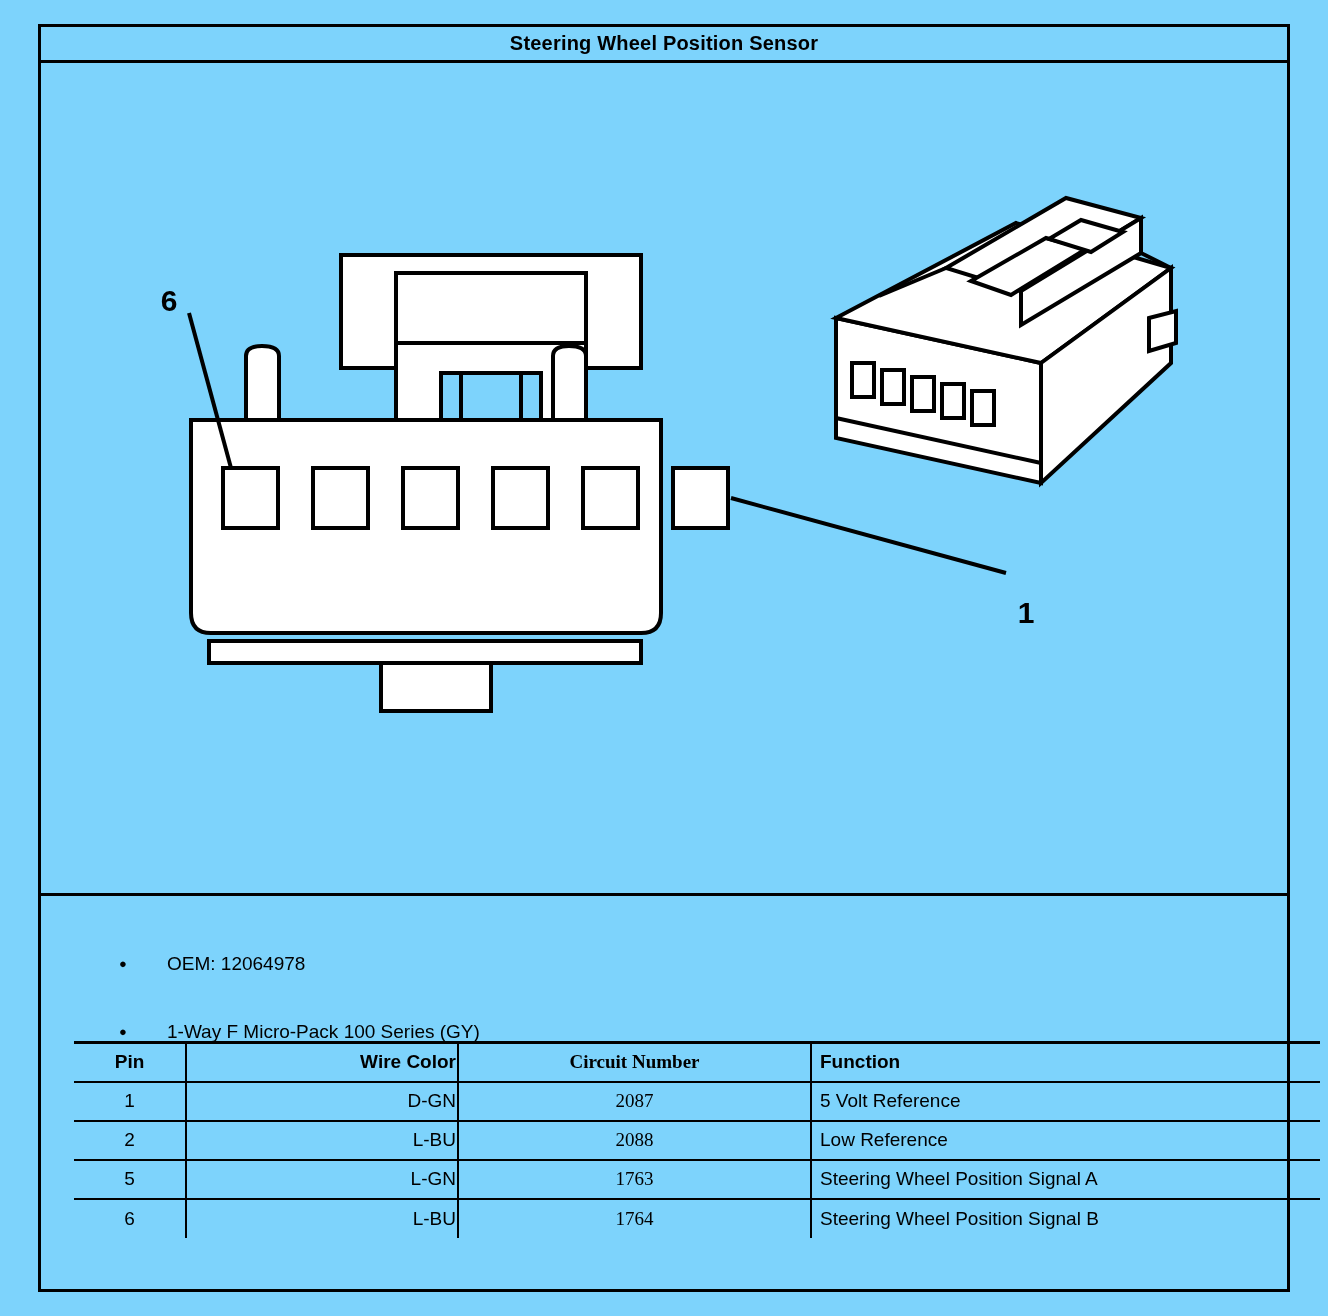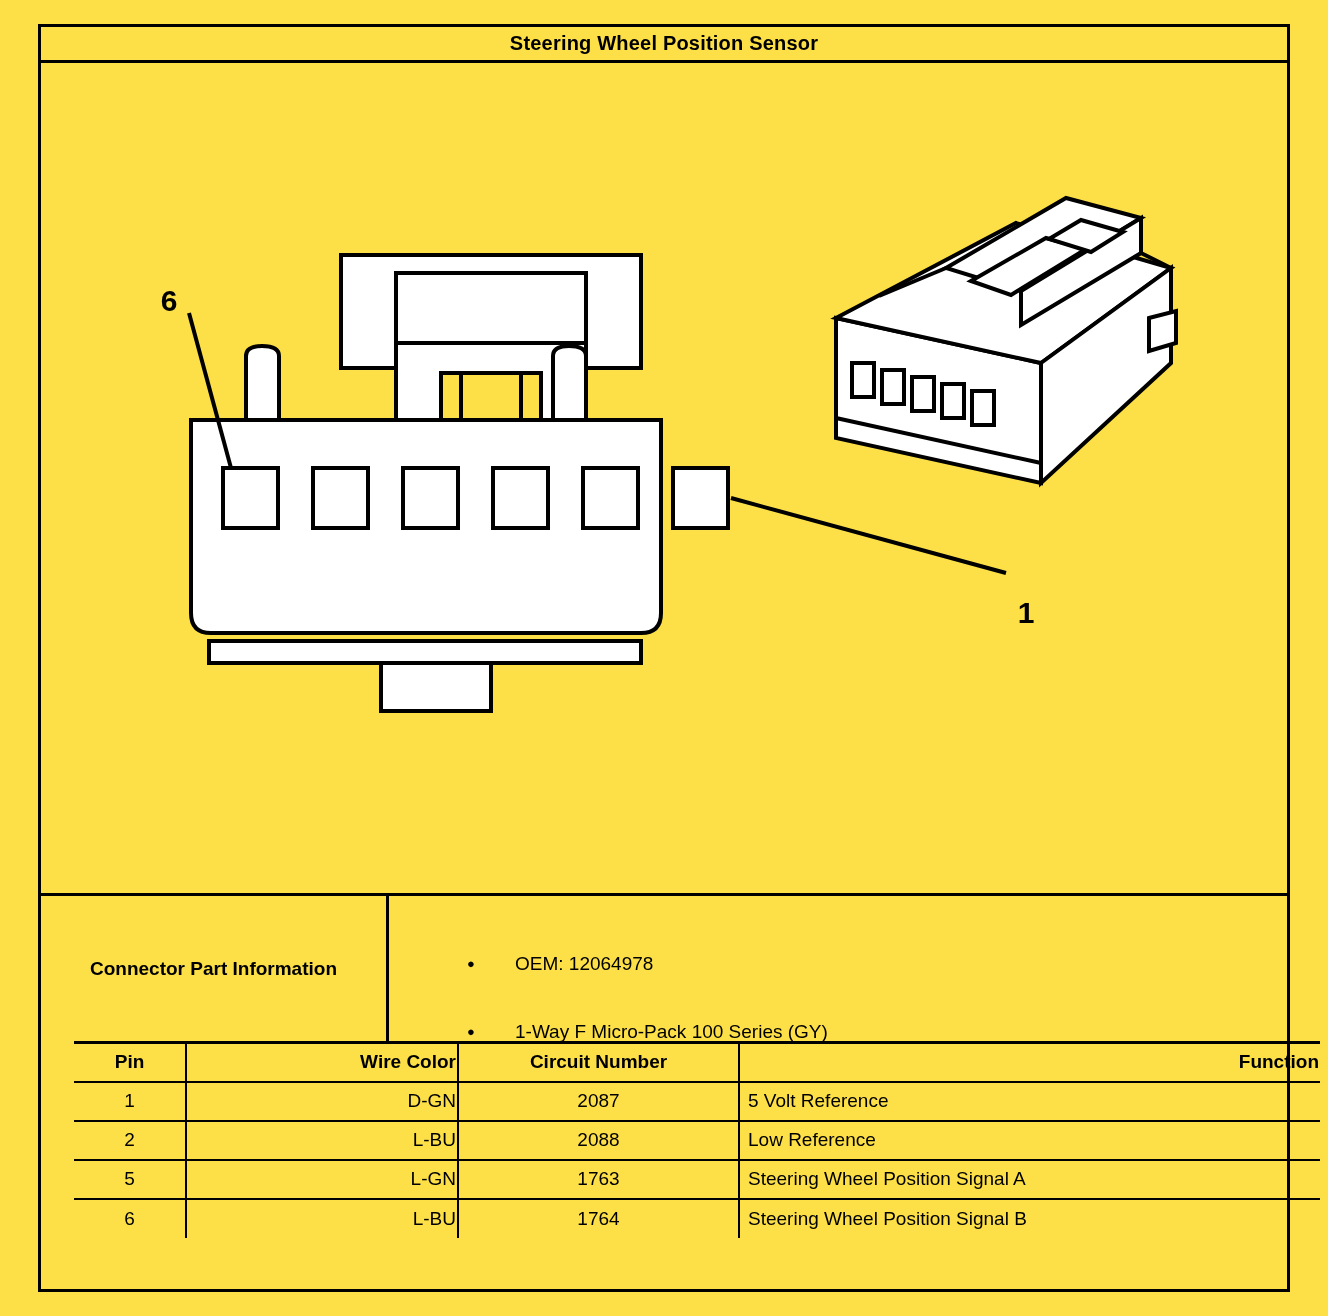--- a/index.html
+++ b/index.html
@@ -8,21 +8,21 @@
     background: #ffffff;
   }
   body {
     font-family: "Liberation Sans", sans-serif;
     color: #000000;
   }
   .page {
     position: relative;
     width: 1328px;
     height: 1316px;
-    background: #fde047;
+    background: #7dd3fc;
     overflow: hidden;
   }
   .sheet {
     position: absolute;
     left: 38px;
     top: 24px;
     width: 1252px;
     height: 1268px;
     border: 3px solid #000;
     box-sizing: border-box;
@@ -117,21 +117,21 @@
     font-size: 19px;
     height: 39px;
     box-sizing: border-box;
   }
   .pin-table th {
     font-weight: bold;
     text-align: center;
   }
   .pin-table .c-pin    { width: 112px; text-align: center; }
   .pin-table .c-color  { width: 272px; text-align: right; }
-  .pin-table .c-circuit{ width: 281px; text-align: center; }
+  .pin-table .c-circuit{ width: 353px; text-align: center; font-family: Liberation Serif, serif; }
   .pin-table .c-func   { text-align: left; padding-left: 8px; }
   .pin-table tr:first-child th {
     border-top: 3px solid #000;
   }
   .pin-table th:first-child, .pin-table td:first-child { border-left: none; }
   .pin-table th:last-child, .pin-table td:last-child { border-right: none; }
   .pin-table tr:last-child td { border-bottom: none; }
   .callout-num {
     font-size: 30px;
     font-weight: bold;
@@ -211,36 +211,35 @@
             <path d="M 690 435 L 965 510"></path>
           </g>
         </g>
 
         <text x="128" y="248" class="callout-num" text-anchor="middle" font-family="Liberation Sans, sans-serif" font-size="34" font-weight="bold">6</text>
         <text x="985" y="560" class="callout-num" text-anchor="middle" font-family="Liberation Sans, sans-serif" font-size="34" font-weight="bold">1</text>
       </svg>
     </div>
 
     <div class="part-info">
-      <div class="part-info-label">Connector Part Information</div>
       <div class="part-info-list">
         <ul>
           <li>OEM: 12064978</li>
           <li>1-Way F Micro-Pack 100 Series (GY)</li>
         </ul>
       </div>
     </div>
 
     <table class="pin-table">
       <thead>
         <tr>
           <th class="c-pin">Pin</th>
           <th class="c-color">Wire Color</th>
           <th class="c-circuit">Circuit Number</th>
-          <th class="c-func" style="text-align:right">Function</th>
+          <th class="c-func" style="text-align:left">Function</th>
         </tr>
       </thead>
       <tbody>
         <tr>
           <td class="c-pin">1</td>
           <td class="c-color">D-GN</td>
           <td class="c-circuit">2087</td>
           <td class="c-func">5 Volt Reference</td>
         </tr>
         <tr>

